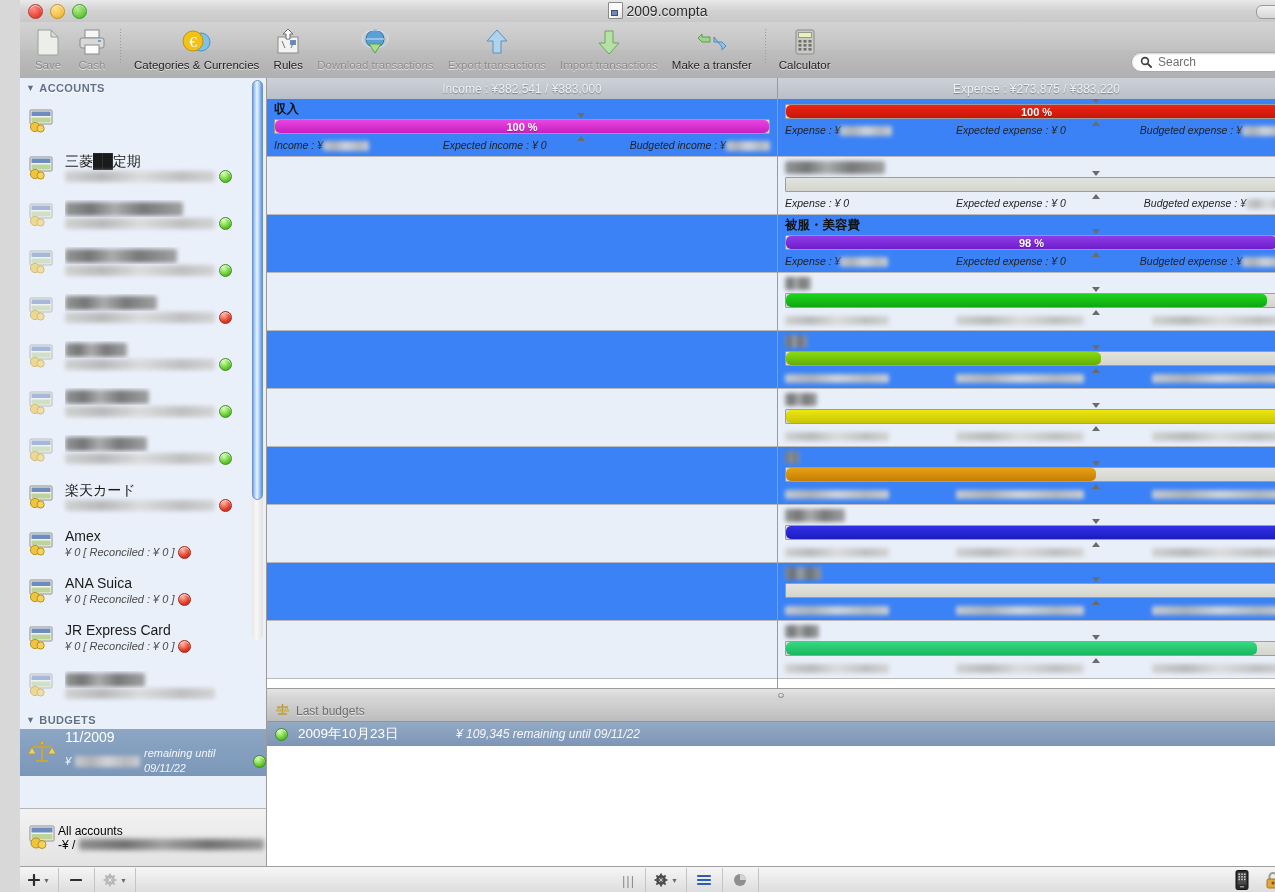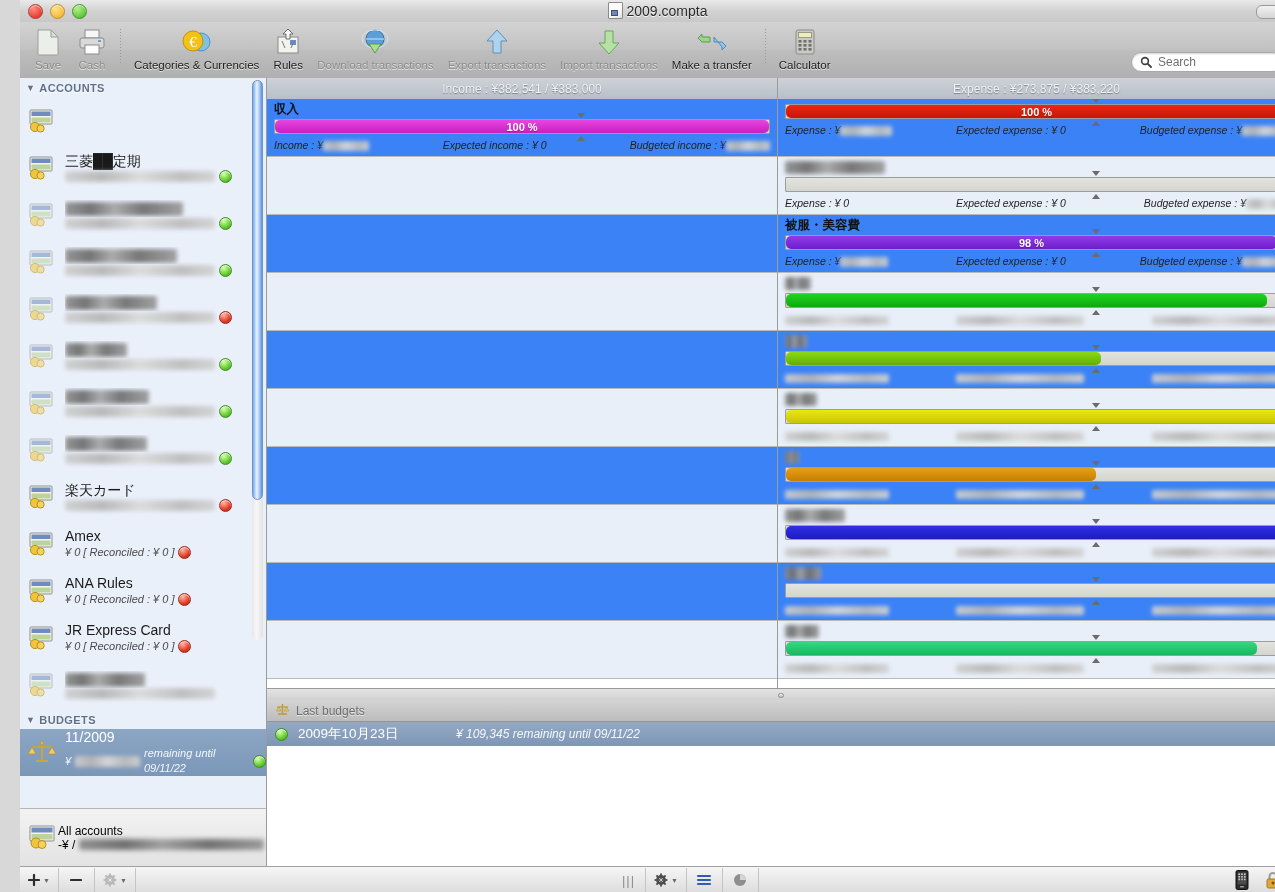--- a/index.html
+++ b/index.html
@@ -527,21 +527,21 @@
         </div>
         <div class="acct">
           <div class="aico"><svg width="30" height="28" viewBox="0 0 30 28" style="opacity:1">
     <rect x="2" y="3" width="22" height="14" rx="1" fill="#f4f4ec" stroke="#8e8e8e"></rect>
     <rect x="3.5" y="4.5" width="19" height="4.5" fill="#6e8cc0"></rect>
     <rect x="3.5" y="10.5" width="19" height="5" fill="#bcd49a"></rect>
     <circle cx="7" cy="20" r="4.6" fill="#f0c53c" stroke="#b8911d"></circle>
     <circle cx="12.6" cy="21.5" r="3.6" fill="#f5d25e" stroke="#b8911d"></circle>
   </svg></div>
           <div class="atxt">
-            <div class="aname"><span>ANA Rules</span></div>
+            <div class="aname"><span>ANA Suica</span></div>
             <div class="asub">
               <span>¥ 0 [ Reconciled : ¥ 0 ]</span>
               <span class="dot red"></span>
             </div>
           </div>
         </div>
         <div class="acct">
           <div class="aico"><svg width="30" height="28" viewBox="0 0 30 28" style="opacity:1">
     <rect x="2" y="3" width="22" height="14" rx="1" fill="#f4f4ec" stroke="#8e8e8e"></rect>
     <rect x="3.5" y="4.5" width="19" height="4.5" fill="#6e8cc0"></rect>

